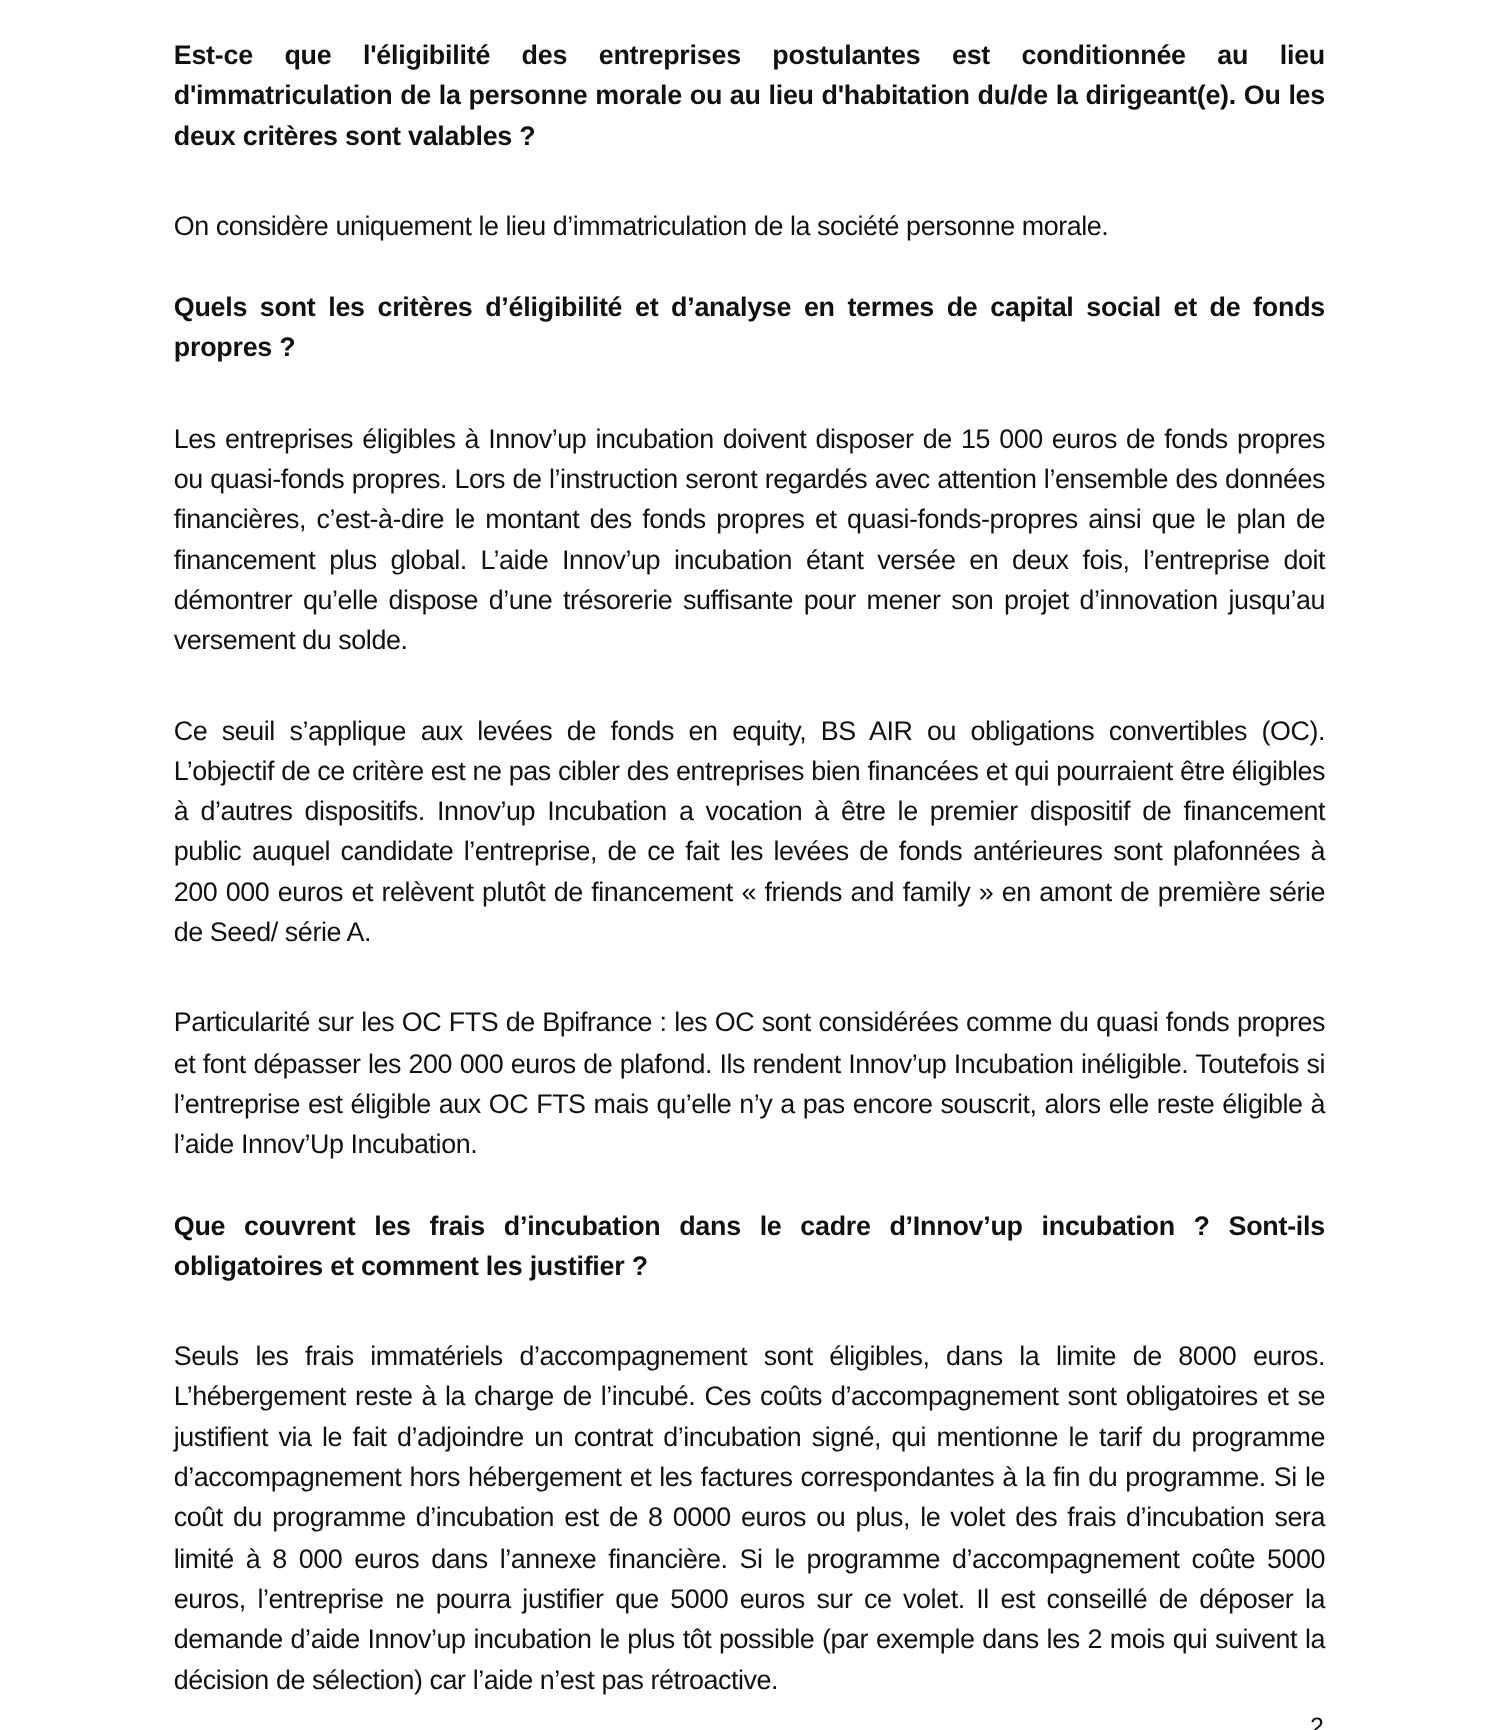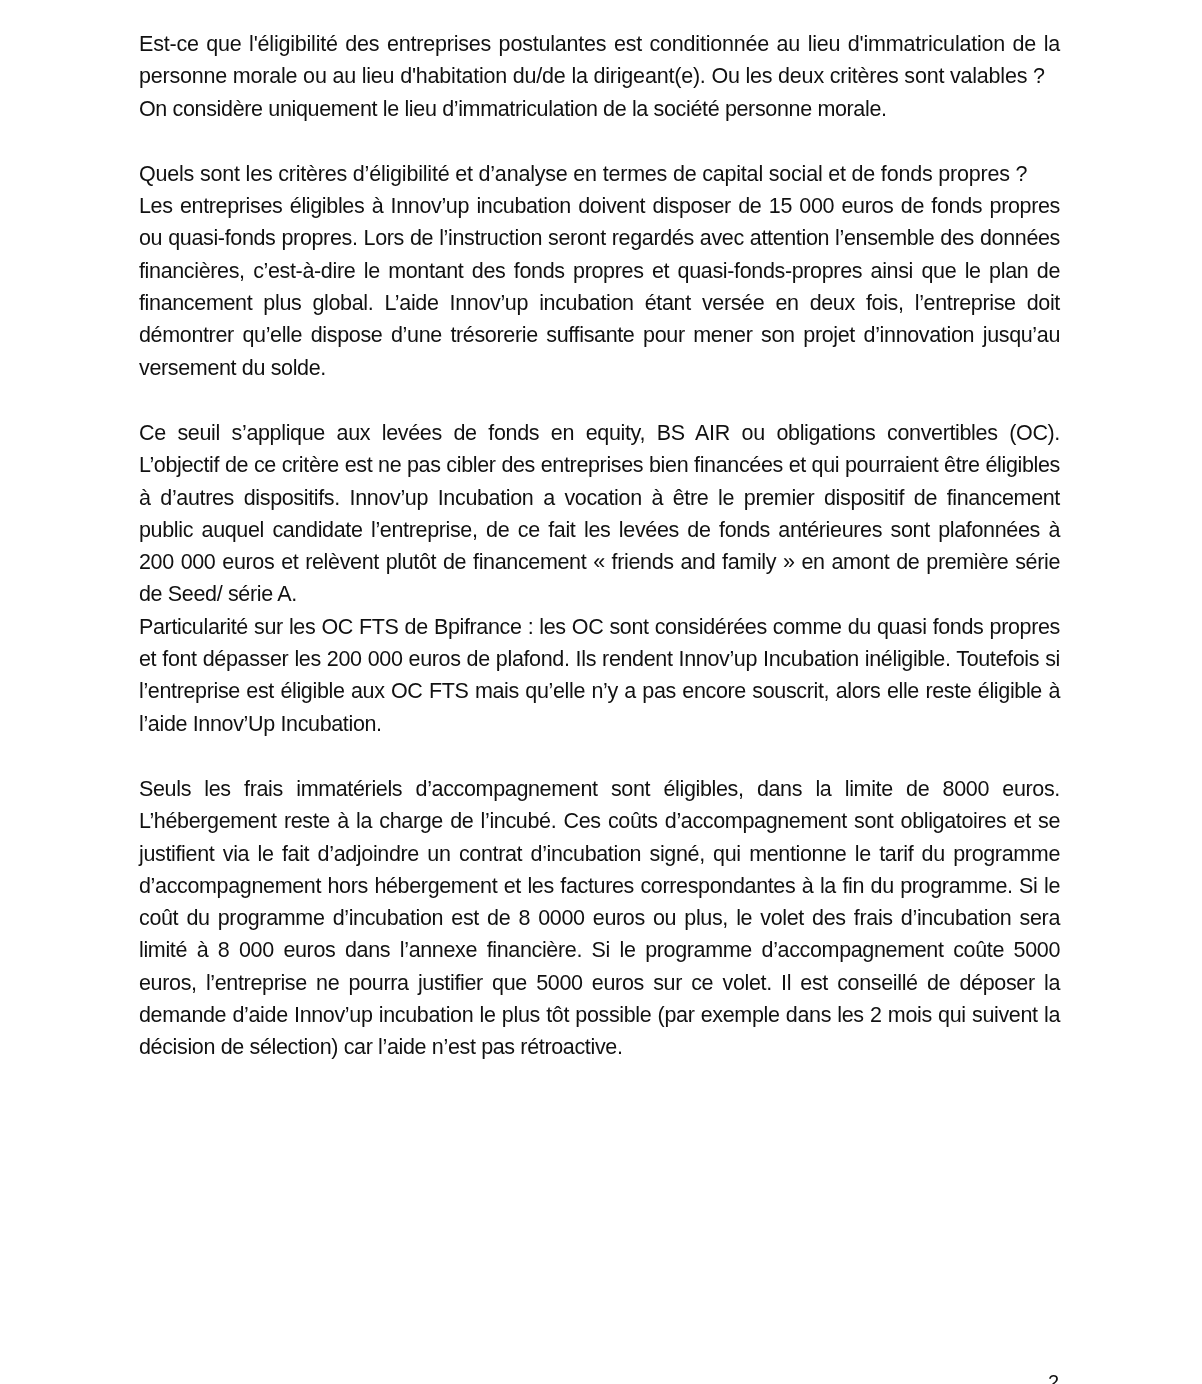--- a/index.html
+++ b/index.html
@@ -25,25 +25,26 @@
     margin: 0 0 33px 0;
   }
   .q, .a p {
     margin: 0;
     font-size: 21.5px;
     line-height: 32.3px;
     text-align: justify;
     letter-spacing: -0.35px;
   }
   .q {
-    font-weight: normal;
+    font-weight: bold;
     letter-spacing: -0.2px;
   }
   .a p {
     font-weight: normal;
+    margin-top: 40px;
   }
   .page-number {
     position: absolute;
     left: 1048px;
     top: 1372px;
     font-size: 20px;
     line-height: 20px;
     color: #111111;
   }
 </style>
@@ -67,20 +68,21 @@
   </section>
 
   <section class="qa">
     <div class="a">
       <p>Ce seuil s’applique aux levées de fonds en equity, BS AIR ou obligations convertibles (OC). L’objectif de ce critère est ne pas cibler des entreprises bien financées et qui pourraient être éligibles à d’autres dispositifs. Innov’up Incubation a vocation à être le premier dispositif de financement public auquel candidate l’entreprise, de ce fait les levées de fonds antérieures sont plafonnées à 200 000 euros et relèvent plutôt de financement « friends and family » en amont de première série de Seed/ série A.</p>
       <p>Particularité sur les OC FTS de Bpifrance : les OC sont considérées comme du quasi fonds propres et font dépasser les 200 000 euros de plafond. Ils rendent Innov’up Incubation inéligible. Toutefois si l’entreprise est éligible aux OC FTS mais qu’elle n’y a pas encore souscrit, alors elle reste éligible à l’aide Innov’Up Incubation.</p>
     </div>
   </section>
 
   <section class="qa">
+    <p class="q">Que couvrent les frais d’incubation dans le cadre d’Innov’up incubation ? Sont-ils obligatoires et comment les justifier ?</p>
     <div class="a">
       <p>Seuls les frais immatériels d’accompagnement sont éligibles, dans la limite de 8000 euros. L’hébergement reste à la charge de l’incubé. Ces coûts d’accompagnement sont obligatoires et se justifient via le fait d’adjoindre un contrat d’incubation signé, qui mentionne le tarif du programme d’accompagnement hors hébergement et les factures correspondantes à la fin du programme. Si le coût du programme d’incubation est de 8 0000 euros ou plus, le volet des frais d’incubation sera limité à 8 000 euros dans l’annexe financière. Si le programme d’accompagnement coûte 5000 euros, l’entreprise ne pourra justifier que 5000 euros sur ce volet. Il est conseillé de déposer la demande d’aide Innov’up incubation le plus tôt possible (par exemple dans les 2 mois qui suivent la décision de sélection) car l’aide n’est pas rétroactive.</p>
     </div>
   </section>
 
 </div>
 
 <div class="page-number">2</div>
 
 </body></html>

